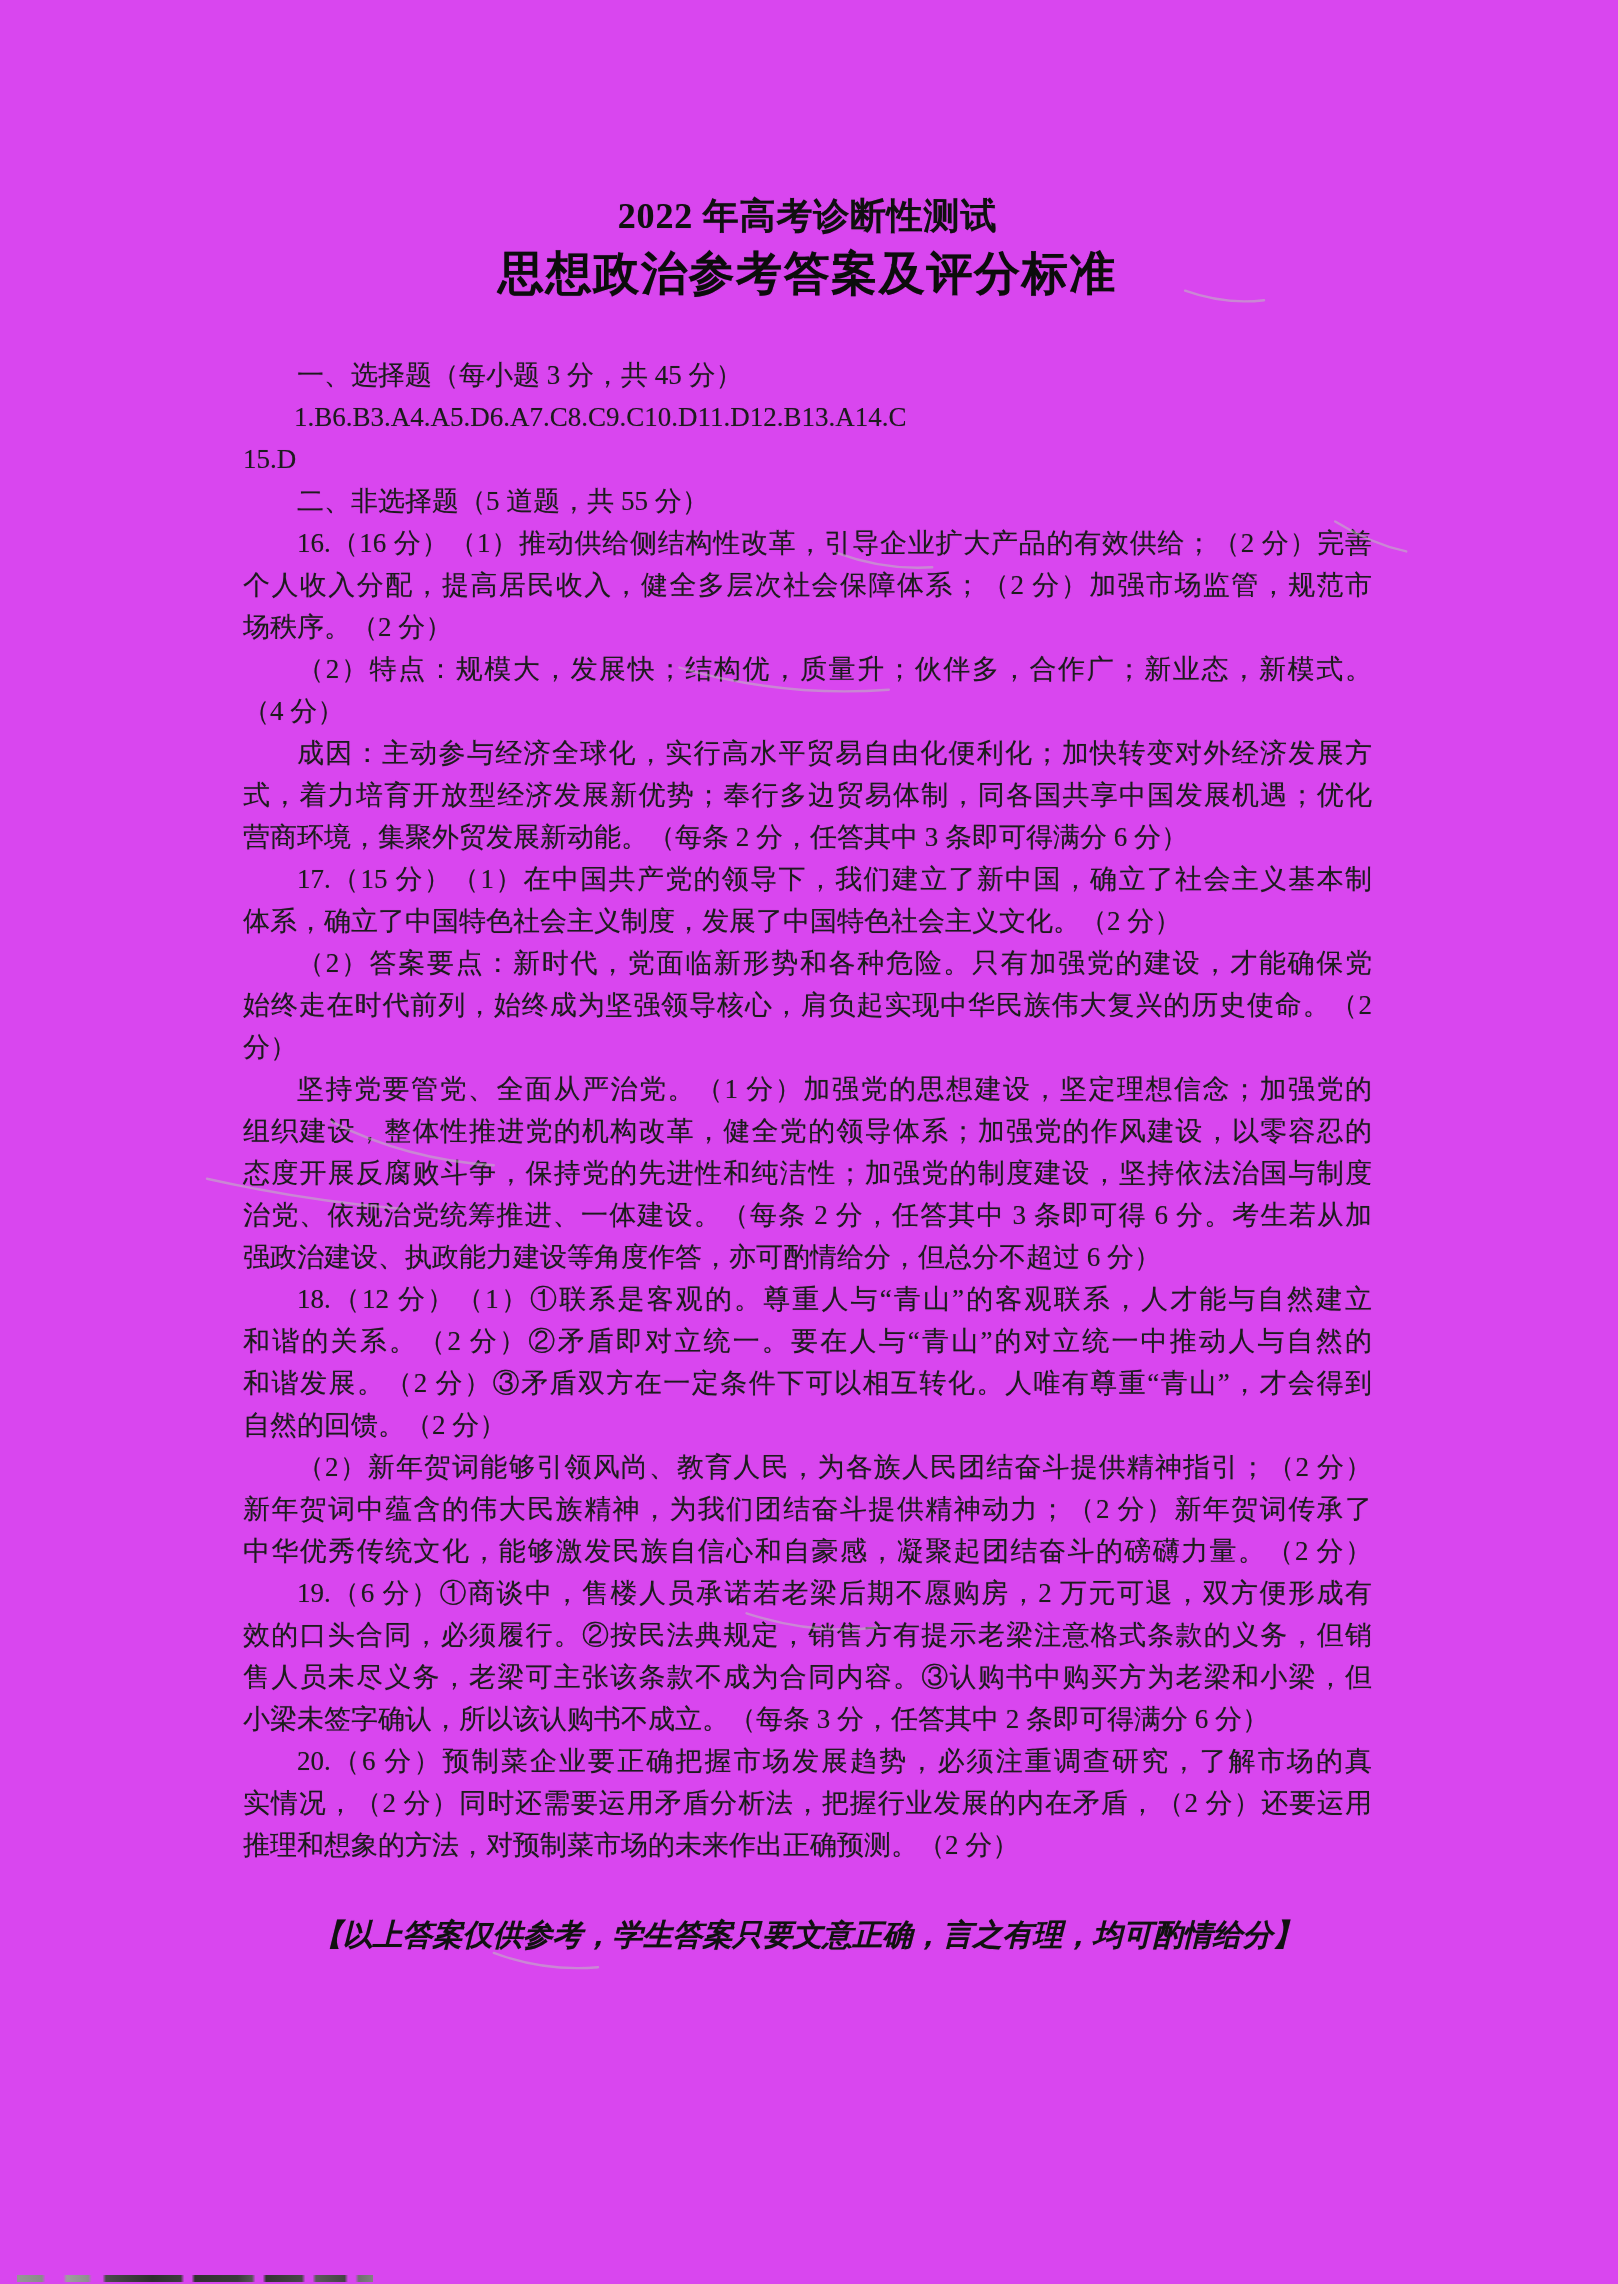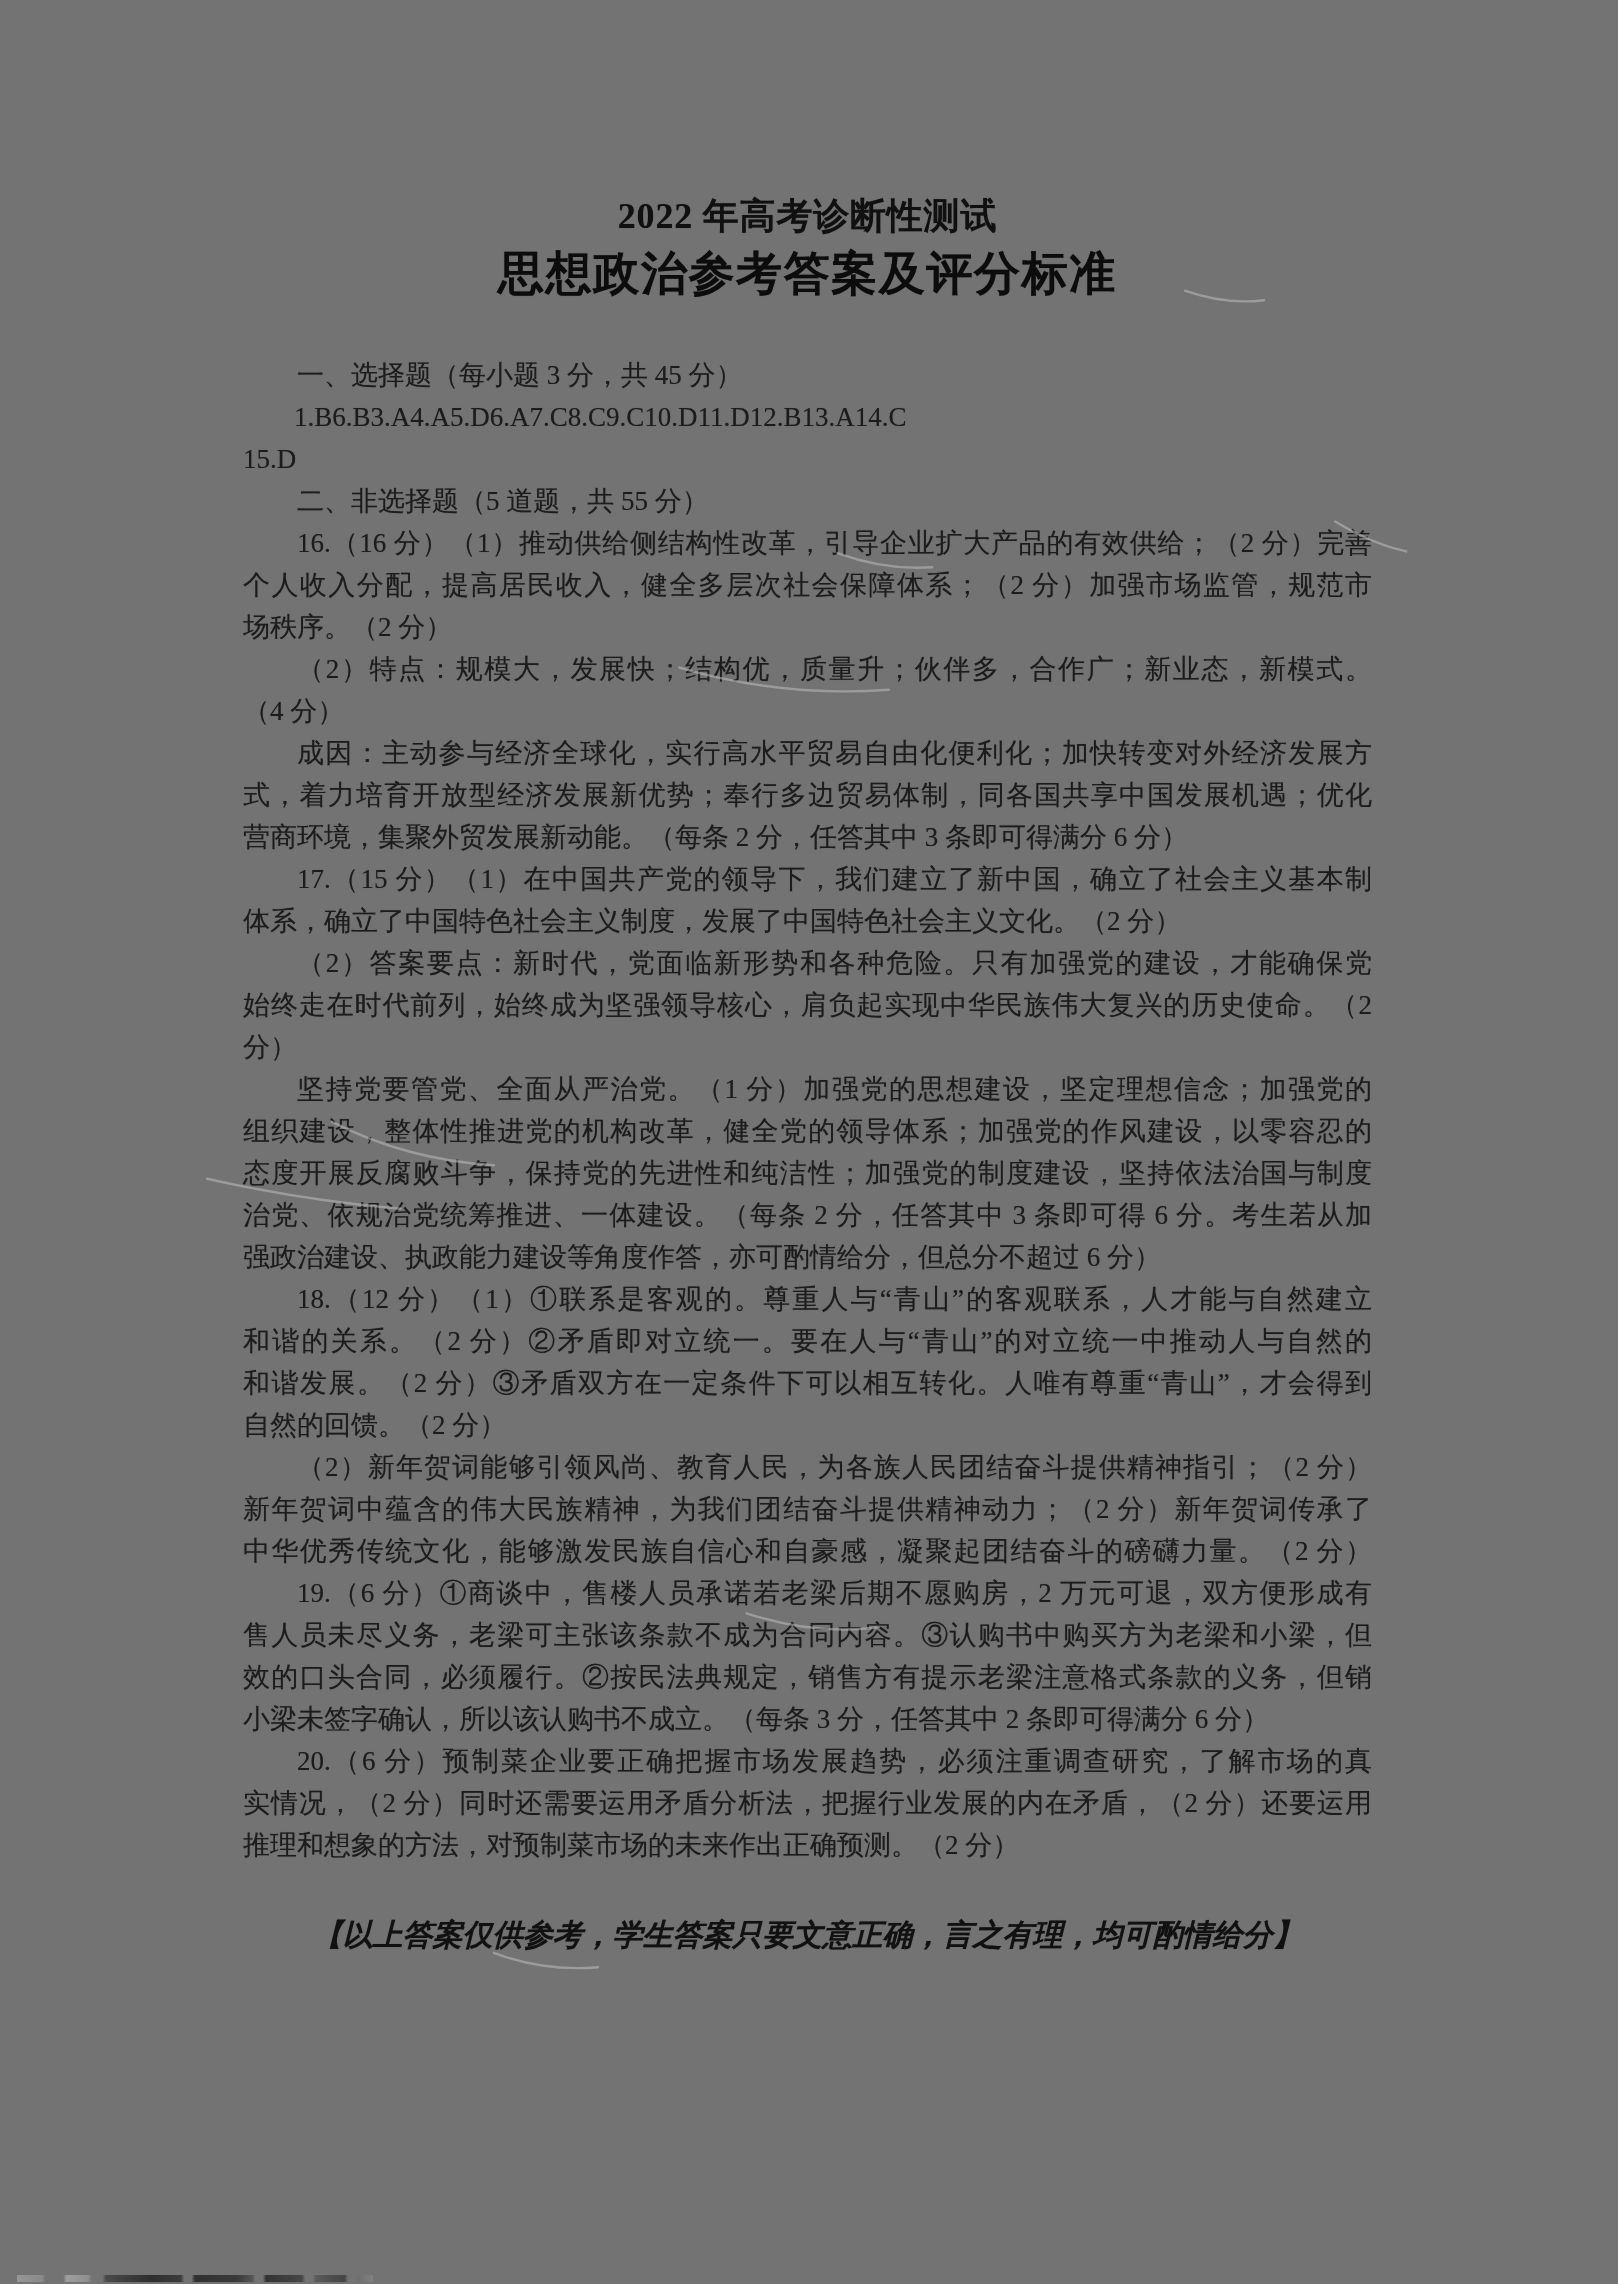--- a/index.html
+++ b/index.html
@@ -4,21 +4,21 @@
 <style>
   html, body {
     margin: 0;
     padding: 0;
     background: #ffffff;
   }
   .page {
     position: relative;
     width: 1618px;
     height: 2284px;
-    background: #737373;
+    background: #d946ef;
     overflow: hidden;
     font-family: "Liberation Serif", "DejaVu Serif", serif;
     color: #1c1c1c;
   }
   .titles {
     padding-top: 194px;
     text-align: center;
     width: 1129px;
     margin-left: 243px;
   }
@@ -144,22 +144,22 @@
     <div class="ln jst">治党、依规治党统筹推进、一体建设。（每条 2 分，任答其中 3 条即可得 6 分。考生若从加</div>
     <div class="ln">强政治建设、执政能力建设等角度作答，亦可酌情给分，但总分不超过 6 分）</div>
     <div class="ln ind jst">18.（12 分）（1）①联系是客观的。尊重人与“青山”的客观联系，人才能与自然建立</div>
     <div class="ln jst">和谐的关系。（2 分）②矛盾即对立统一。要在人与“青山”的对立统一中推动人与自然的</div>
     <div class="ln jst">和谐发展。（2 分）③矛盾双方在一定条件下可以相互转化。人唯有尊重“青山”，才会得到</div>
     <div class="ln">自然的回馈。（2 分）</div>
     <div class="ln ind jst">（2）新年贺词能够引领风尚、教育人民，为各族人民团结奋斗提供精神指引；（2 分）</div>
     <div class="ln jst">新年贺词中蕴含的伟大民族精神，为我们团结奋斗提供精神动力；（2 分）新年贺词传承了</div>
     <div class="ln jst">中华优秀传统文化，能够激发民族自信心和自豪感，凝聚起团结奋斗的磅礴力量。（2 分）</div>
     <div class="ln ind jst">19.（6 分）①商谈中，售楼人员承诺若老梁后期不愿购房，2 万元可退，双方便形成有</div>
+    <div class="ln jst">效的口头合同，必须履行。②按民法典规定，销售方有提示老梁注意格式条款的义务，但销</div>
     <div class="ln jst">售人员未尽义务，老梁可主张该条款不成为合同内容。③认购书中购买方为老梁和小梁，但</div>
-    <div class="ln jst">效的口头合同，必须履行。②按民法典规定，销售方有提示老梁注意格式条款的义务，但销</div>
     <div class="ln">小梁未签字确认，所以该认购书不成立。（每条 3 分，任答其中 2 条即可得满分 6 分）</div>
     <div class="ln ind jst">20.（6 分）预制菜企业要正确把握市场发展趋势，必须注重调查研究，了解市场的真</div>
     <div class="ln jst">实情况，（2 分）同时还需要运用矛盾分析法，把握行业发展的内在矛盾，（2 分）还要运用</div>
     <div class="ln">推理和想象的方法，对预制菜市场的未来作出正确预测。（2 分）</div>
   </div>
 
   <div class="footer-note">【以上答案仅供参考，学生答案只要文意正确，言之有理，均可酌情给分】</div>
 
   <svg class="artifact-overlay" viewBox="0 0 2048 2891" xmlns="http://www.w3.org/2000/svg">
     <g fill="none" stroke="#bdbdbd" stroke-width="3" opacity="0.55" stroke-linecap="round">

